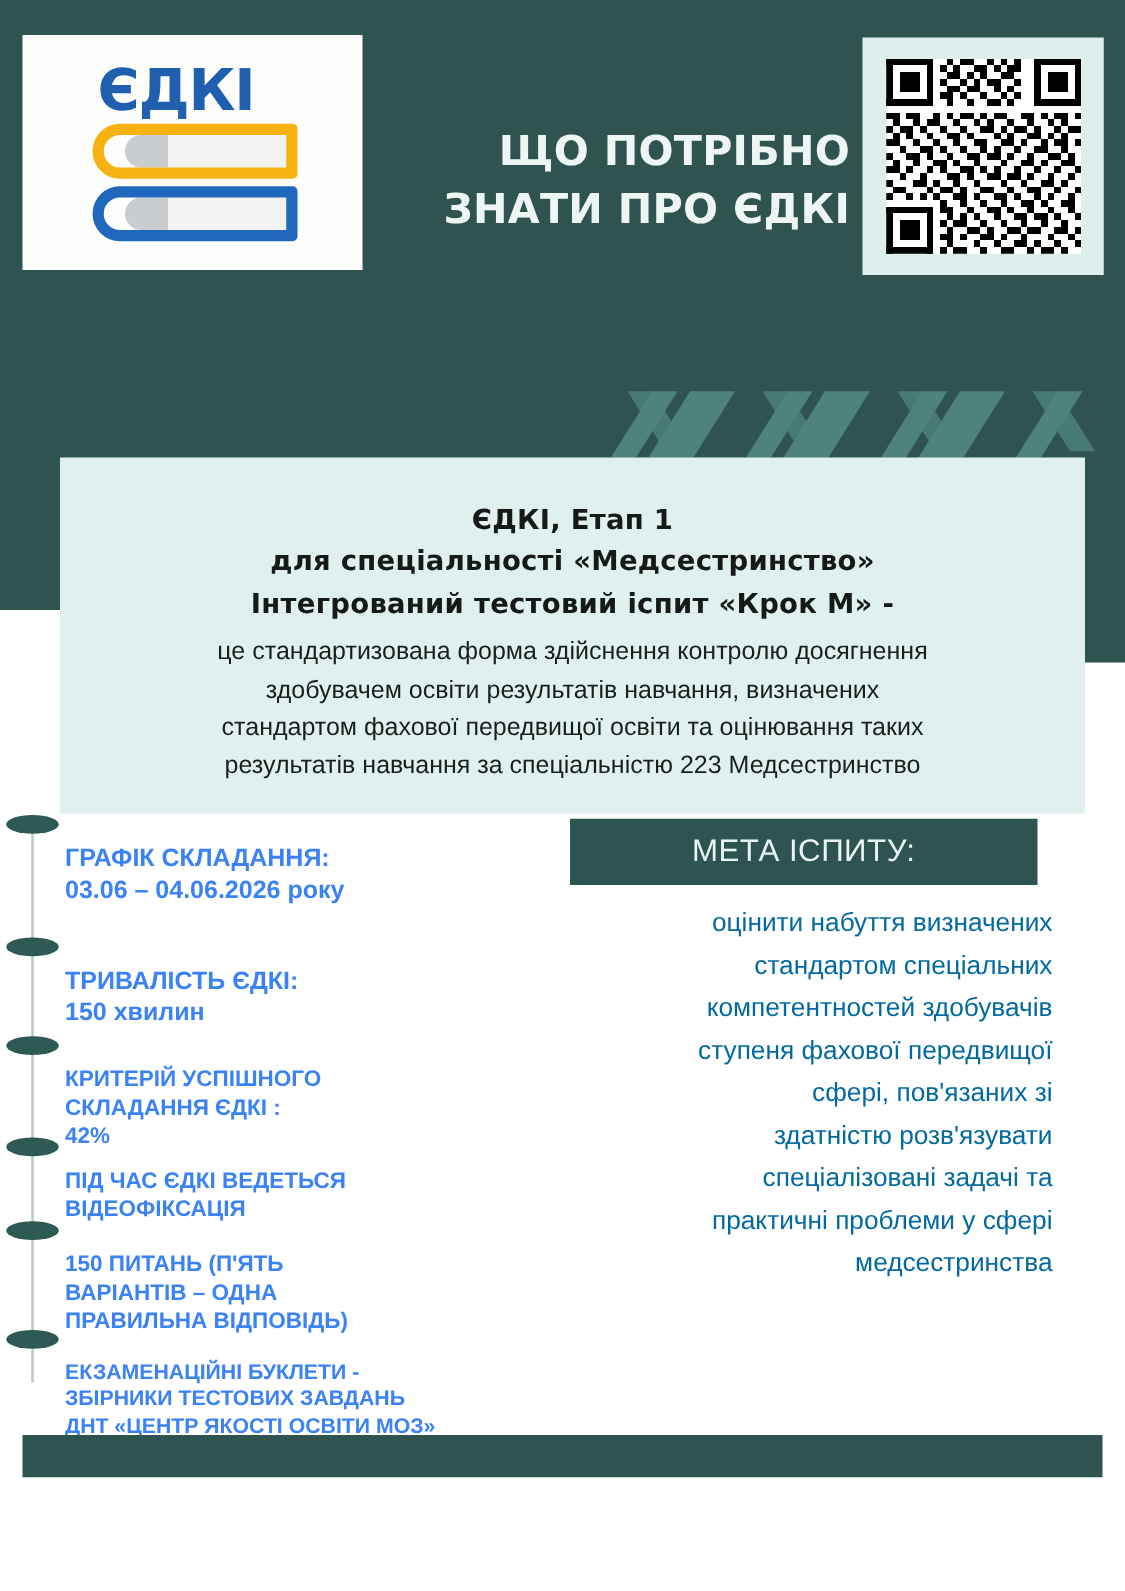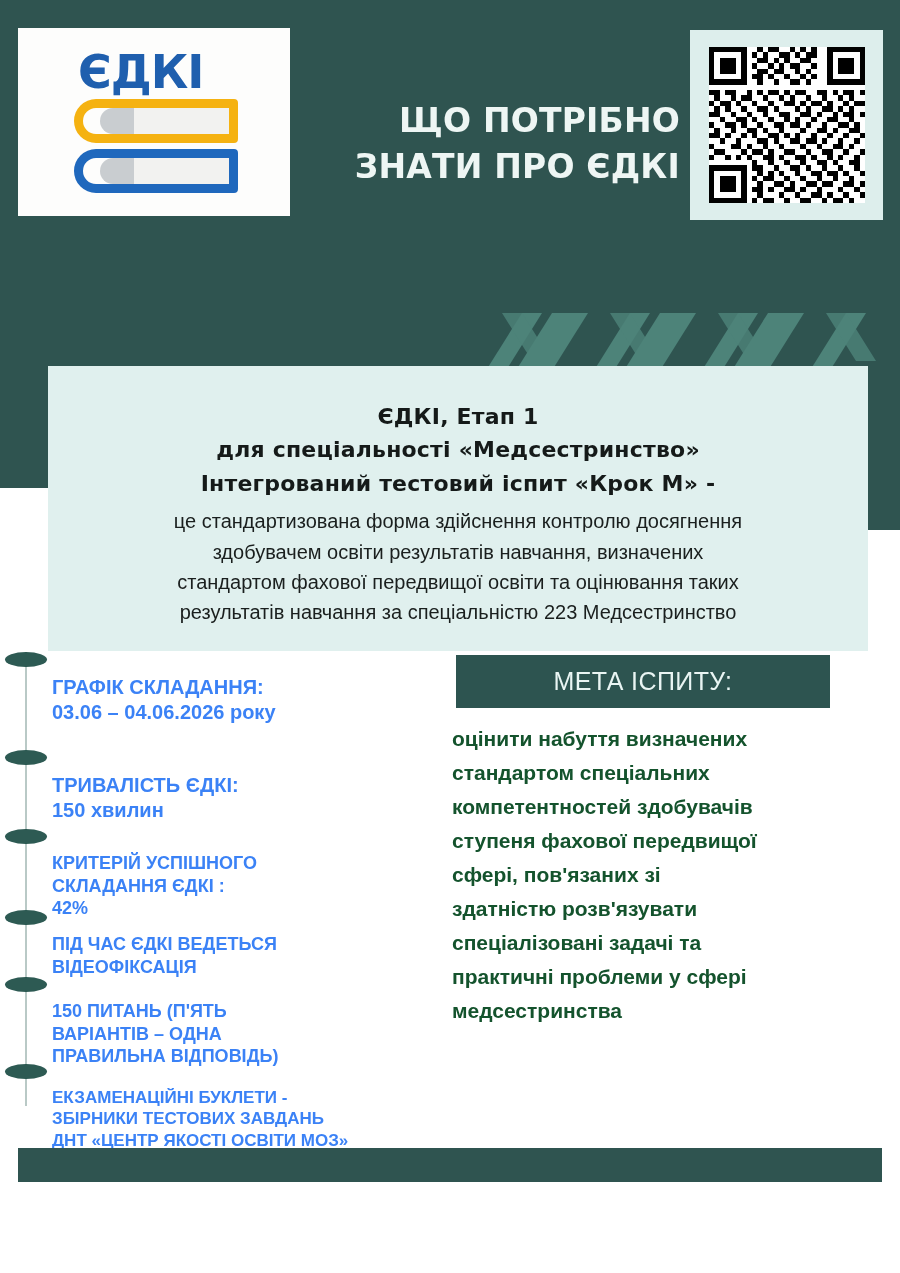--- a/index.html
+++ b/index.html
@@ -244,26 +244,26 @@
     font-family: "Liberation Sans", sans-serif;
     font-weight: 400;
     font-size: 25px;
     letter-spacing: 0.4px;
   }
   .goal-body {
     position: absolute;
     left: 452px;
     top: 722px;
     width: 390px;
-    text-align: left;
+    text-align: right;
     font-family: "Liberation Sans", sans-serif;
-    font-weight: 700;
+    font-weight: 400;
     font-size: 21px;
     line-height: 1.62;
-    color: #14532d;
+    color: #0369a1;
   }
   .goal-body .line { display: block; }
 
   
   .bottom-bar {
     position: absolute;
     left: 18px;
     top: 1148px;
     width: 864px;
     height: 45px;

